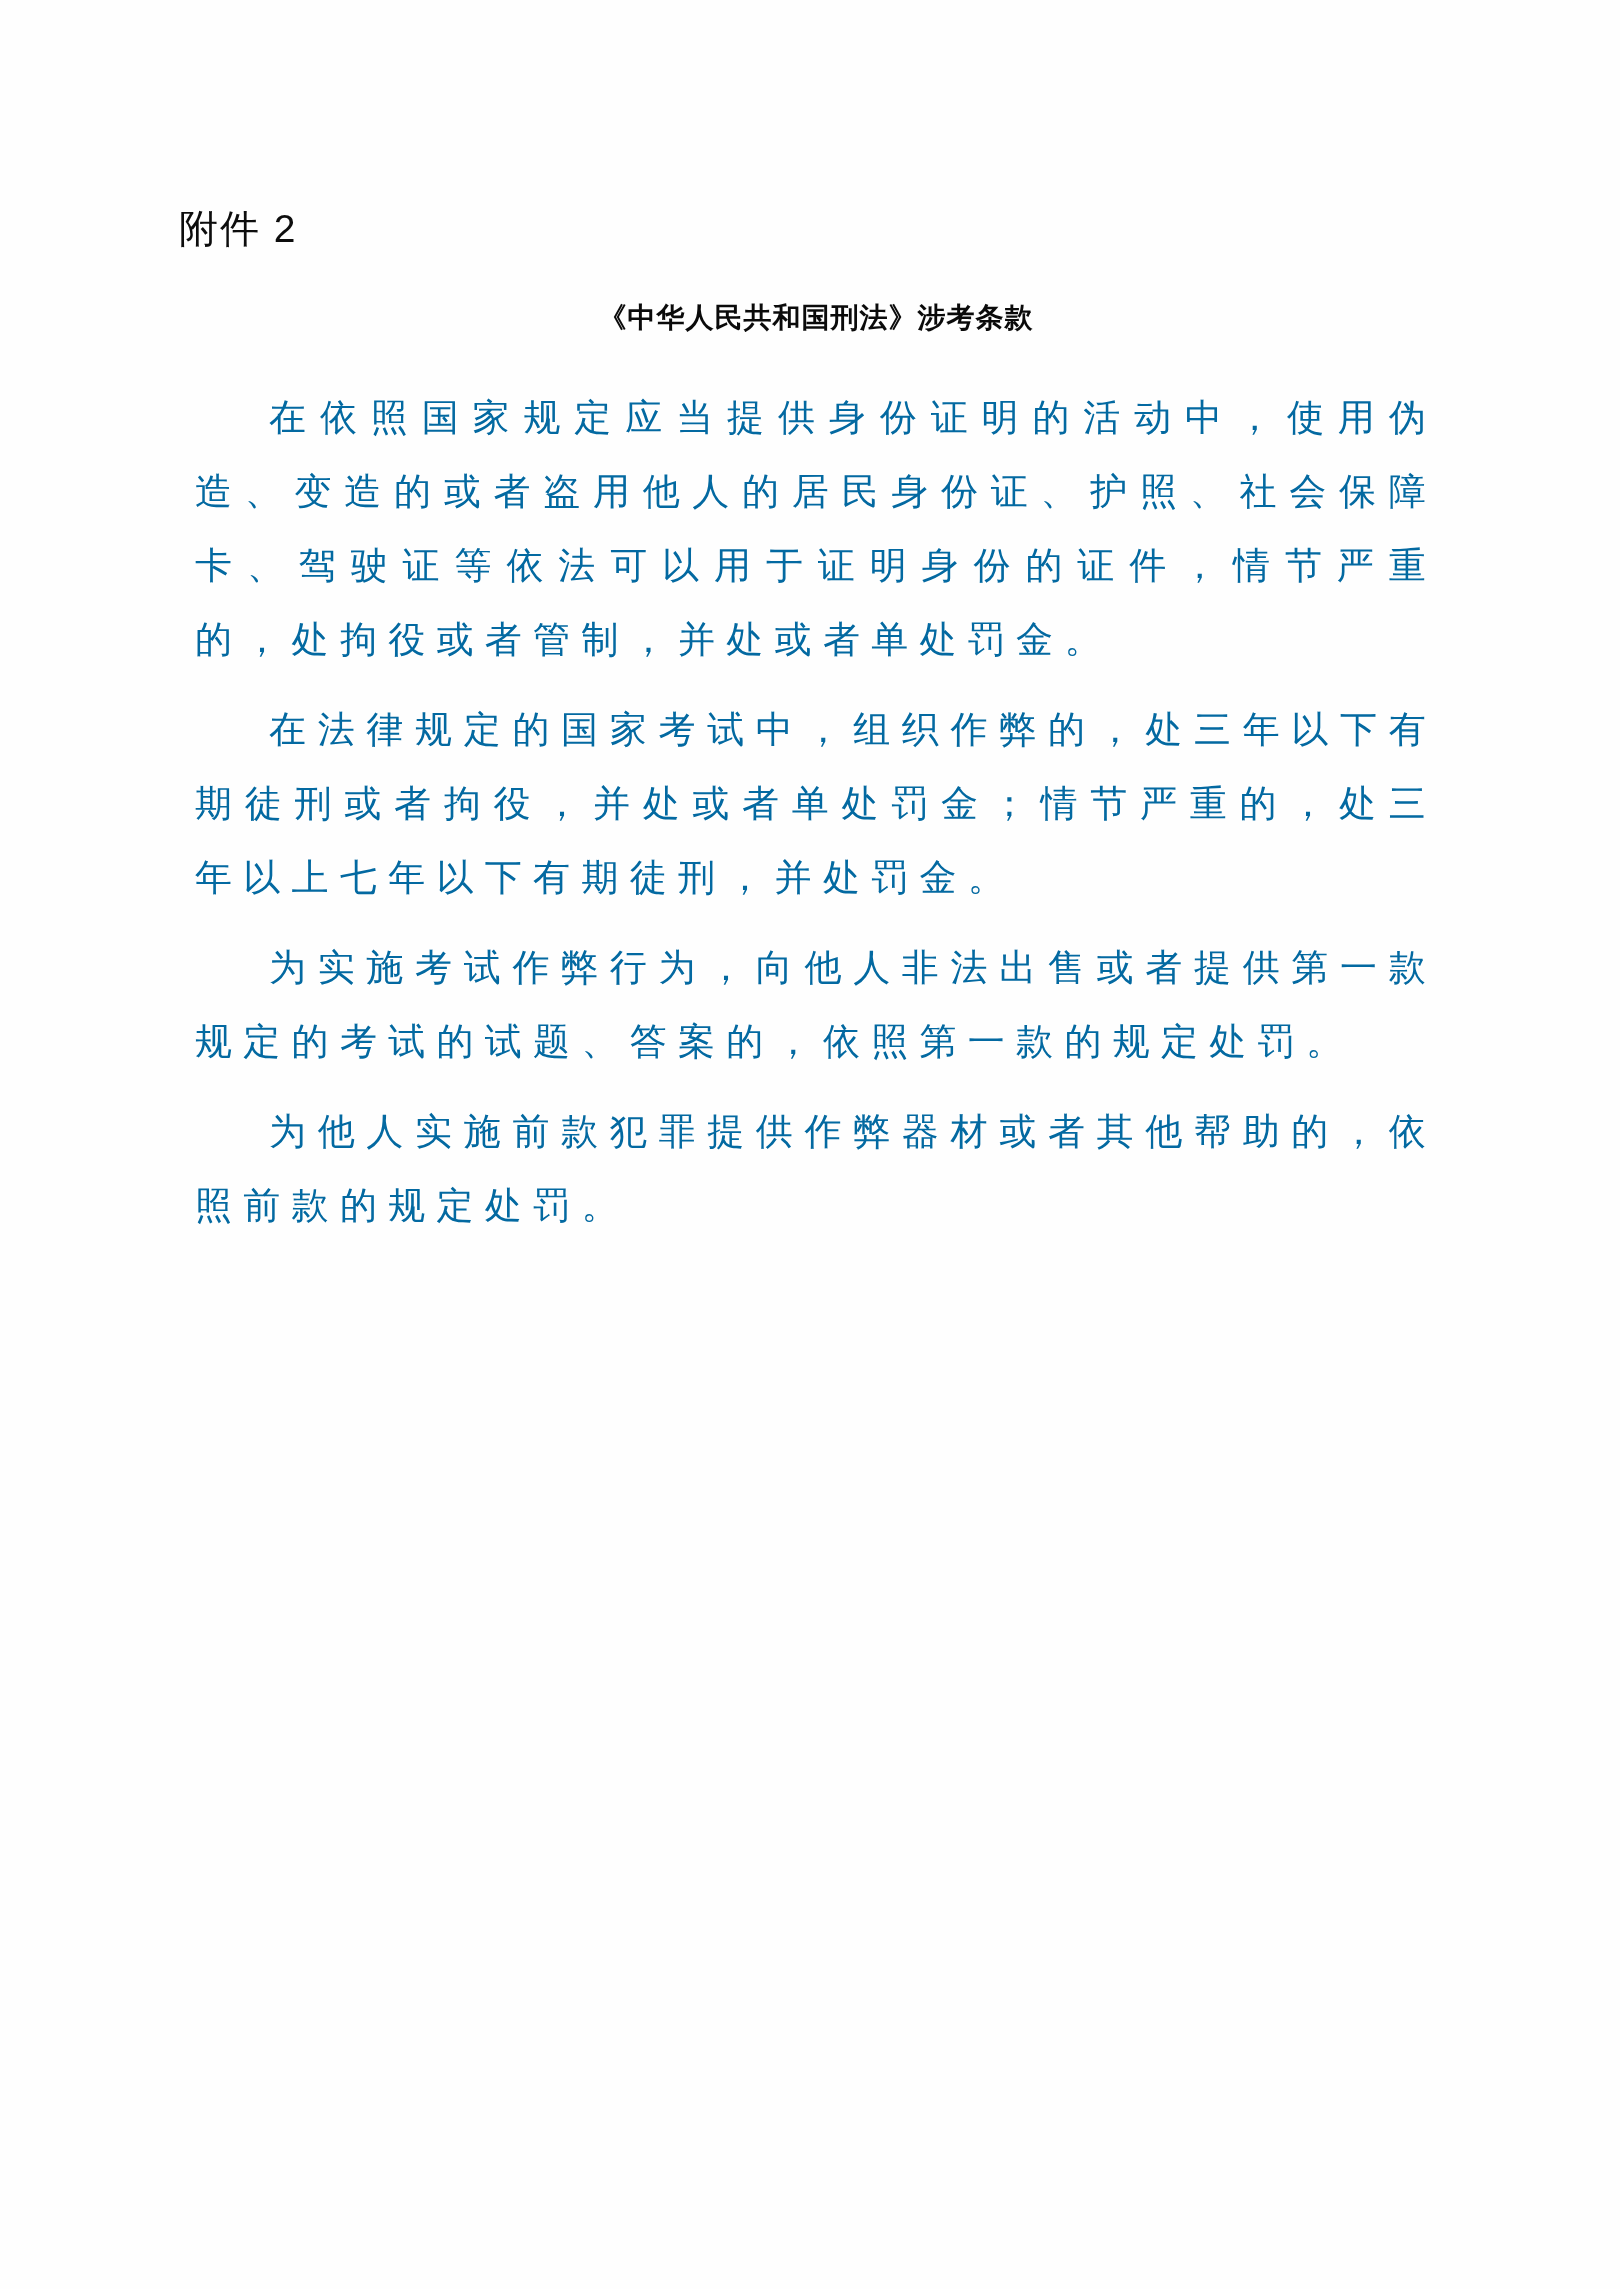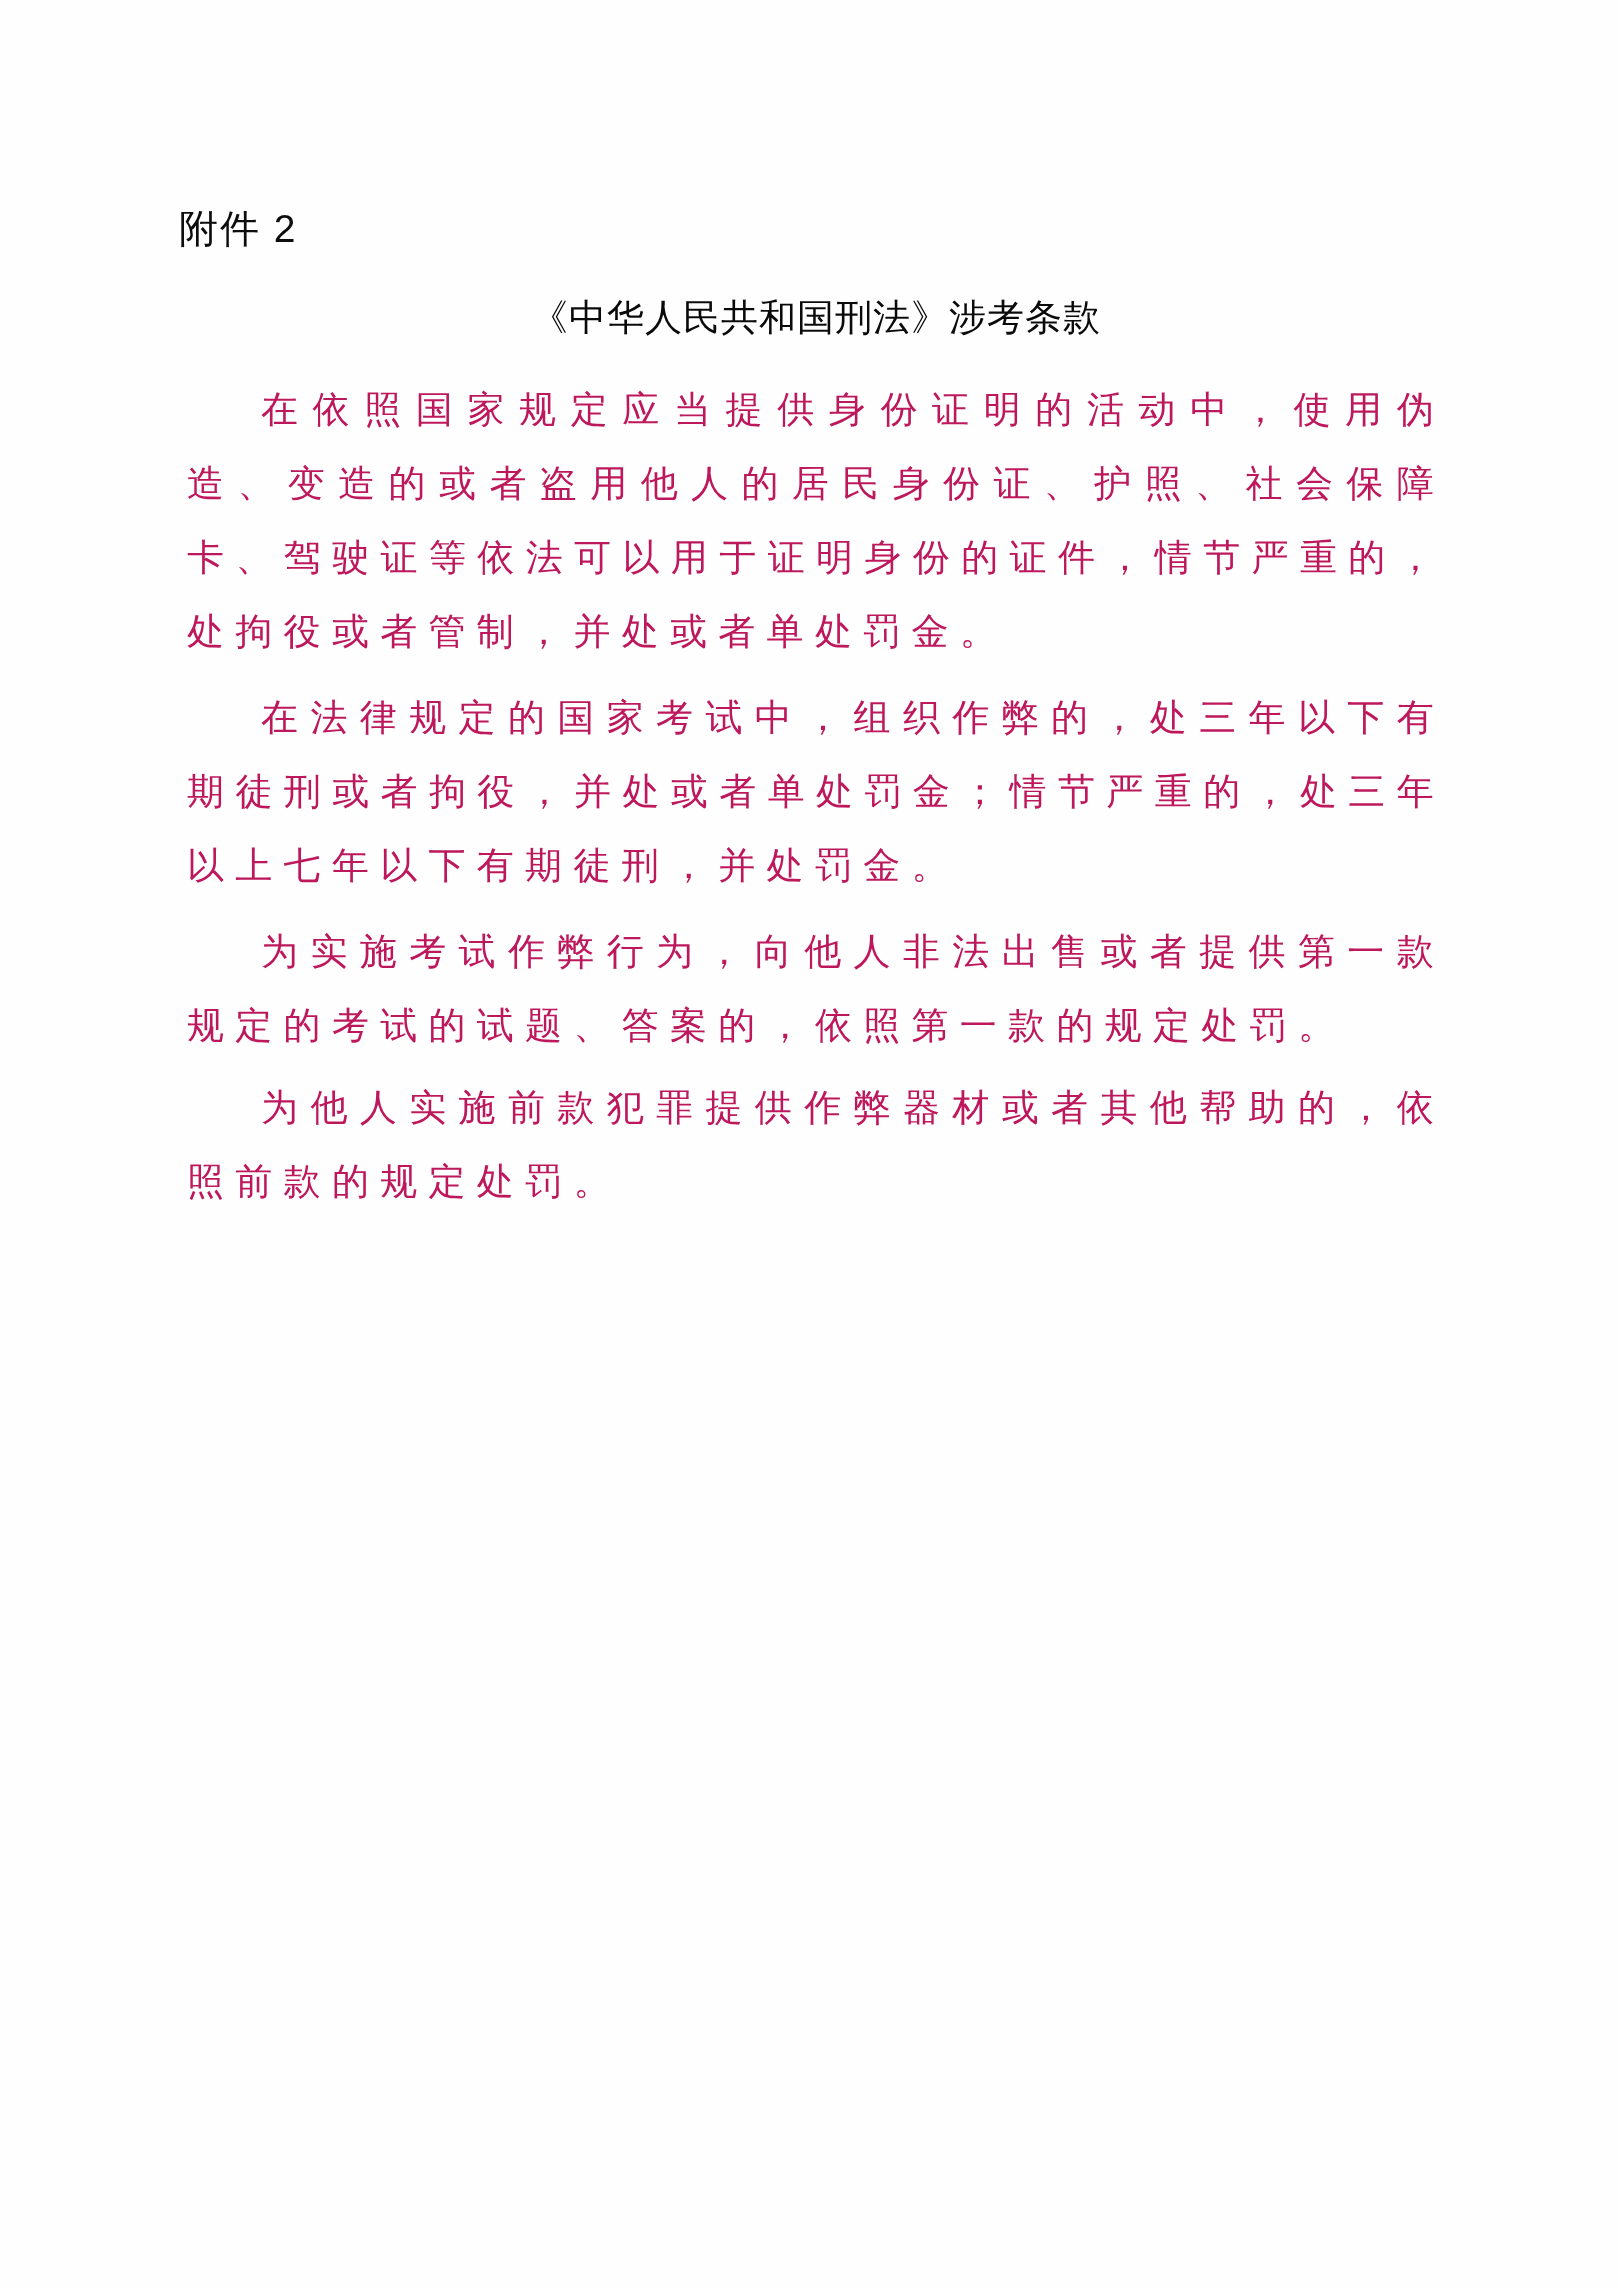--- a/index.html
+++ b/index.html
@@ -31,43 +31,43 @@
       letter-spacing: 2px;
       font-family: "Liberation Sans", "DejaVu Sans", sans-serif;
       color: #0d0d0d;
     }
     .doc-title {
       position: absolute;
       left: 0;
       top: 290px;
       width: 1620px;
       text-align: center;
-      font-size: 37px;
+      font-size: 28px;
       line-height: 55px;
-      font-weight: normal;
+      font-weight: bold;
       letter-spacing: 1px;
       color: #0a0a0a;
       font-family: "DejaVu Sans", sans-serif;
       padding-left: 11.8px;
       box-sizing: border-box;
     }
     .body-text {
       position: absolute;
       left: 179px;
       top: 365px;
       width: 1274px;
     }
     .para {
-      margin: 8px;
+      margin: 16px;
       font-size: 37px;
       line-height: 74px;
       text-indent: 2em;
       letter-spacing: 11.3px;
       text-align: justify;
-      color: #be185d;
+      color: #0369a1;
       font-family: "DejaVu Sans", sans-serif;
       word-break: break-all;
     }
     .para.gap {
       margin-top: 11.8px;
     }
   </style>
 </head>
 <body>
 

